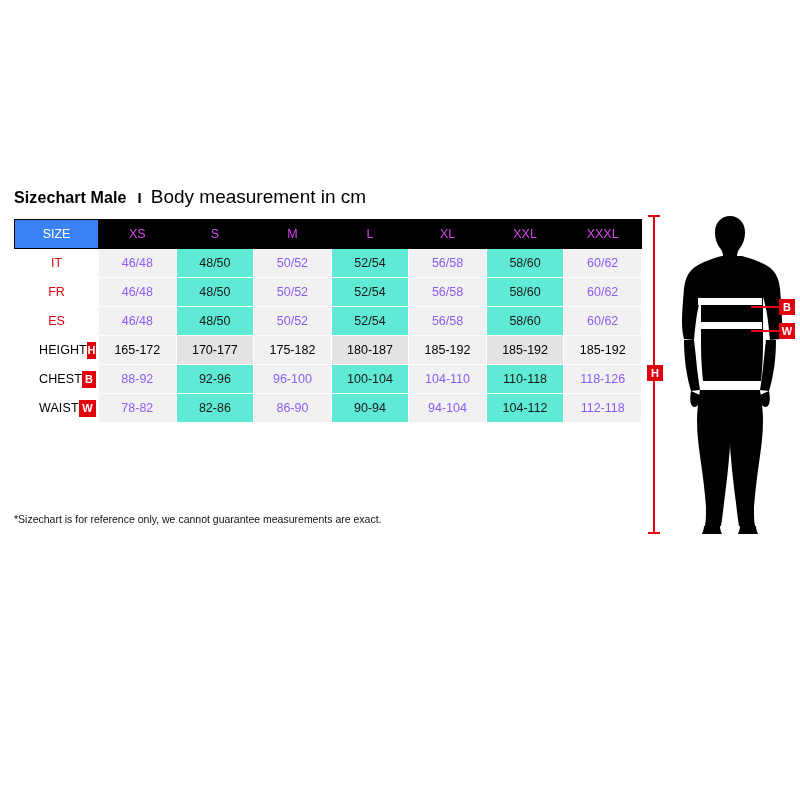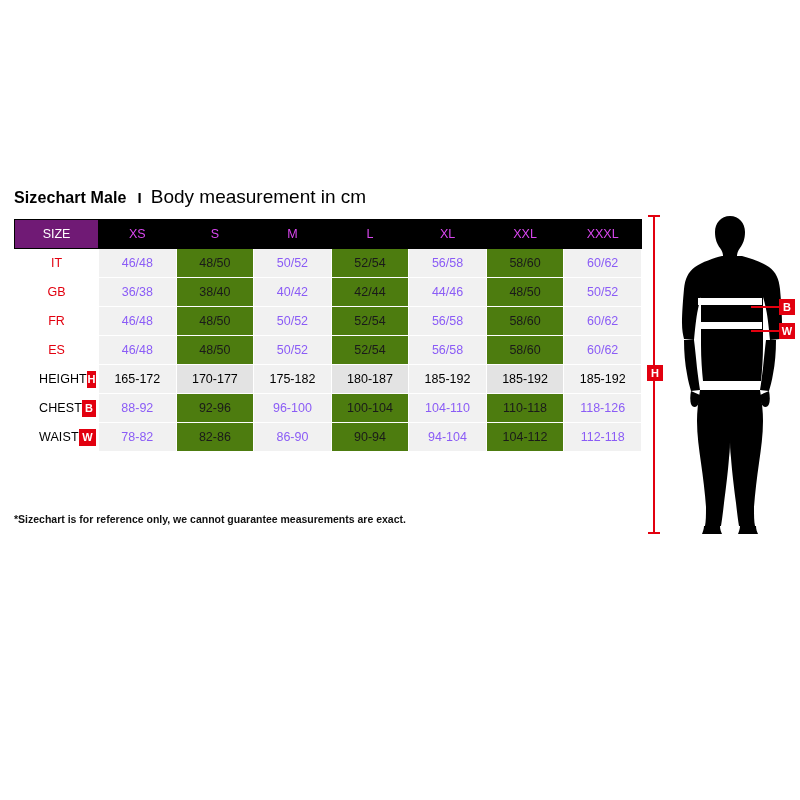--- a/index.html
+++ b/index.html
@@ -75,36 +75,36 @@
 
   
   tr.head-row td {
     background: #000000;
     color: #d946ef;
     font-size: 12.5px;
     font-weight: normal;
     border: 1px solid #000000;
   }
   tr.head-row td.head-label {
-    background: #701a75;
+    background: #3b82f6;
     color: #ffffff;
   }
 
   
   td.lbl-country {
     background: #ffffff;
     color: #e2000f;
     font-weight: bold;
     font-size: 13px;
     border: 1px solid #000000;
   }
 
   
   td.data-light { background: #f1f1f1; color: #8b5cf6; }
-  td.data-dark  { background: #4d7c0f; color: #1a1a1a; }
+  td.data-dark  { background: #5eead4; color: #1a1a1a; }
 
   
   td.lbl-measure {
     background: #ffffff;
     color: #000000;
     font-weight: bold;
     font-size: 12.5px;
     border: 1px solid #000000;
     position: relative;
     padding-left: 4px;
@@ -137,21 +137,21 @@
     color: #000000;
   }
   td.data-height.alt { background: #e3e3e3; }
 
   
   .footnote {
     position: absolute;
     left: 14px;
     top: 513px;
     font-size: 10.5px;
-    font-weight: bold;
+    font-weight: normal;
     color: #111111;
   }
 
   
   .figure-area {
     position: absolute;
     left: 648px;
     top: 210px;
     width: 145px;
     height: 330px;
@@ -279,30 +279,20 @@
           <td class="data-light">46/48</td>
           <td class="data-dark">48/50</td>
           <td class="data-light">50/52</td>
           <td class="data-dark">52/54</td>
           <td class="data-light">56/58</td>
           <td class="data-dark">58/60</td>
           <td class="data-light">60/62</td>
         </tr>
 
 
-        <tr>
-          <td class="lbl-country">GB</td>
-          <td class="data-light">36/38</td>
-          <td class="data-dark">38/40</td>
-          <td class="data-light">40/42</td>
-          <td class="data-dark">42/44</td>
-          <td class="data-light">44/46</td>
-          <td class="data-dark">48/50</td>
-          <td class="data-light">50/52</td>
-        </tr>
 
         <tr>
           <td class="lbl-country">FR</td>
           <td class="data-light">46/48</td>
           <td class="data-dark">48/50</td>
           <td class="data-light">50/52</td>
           <td class="data-dark">52/54</td>
           <td class="data-light">56/58</td>
           <td class="data-dark">58/60</td>
           <td class="data-light">60/62</td>

